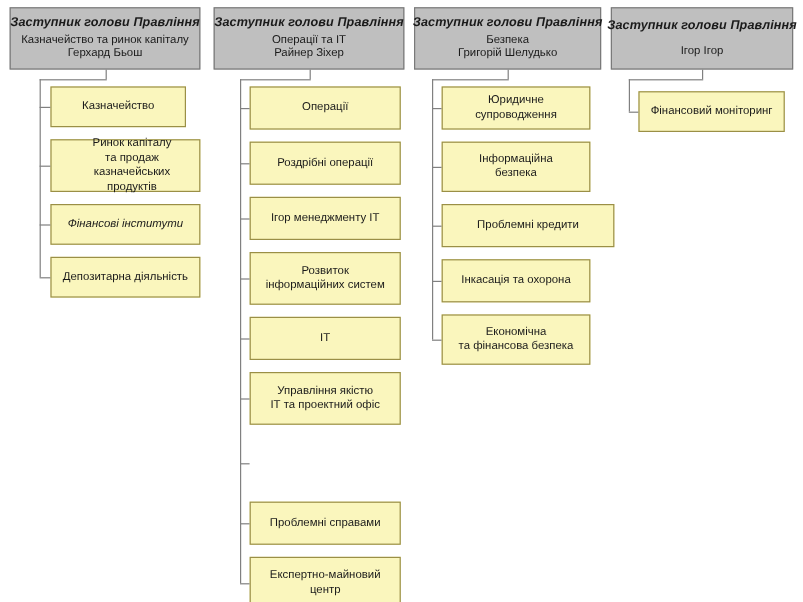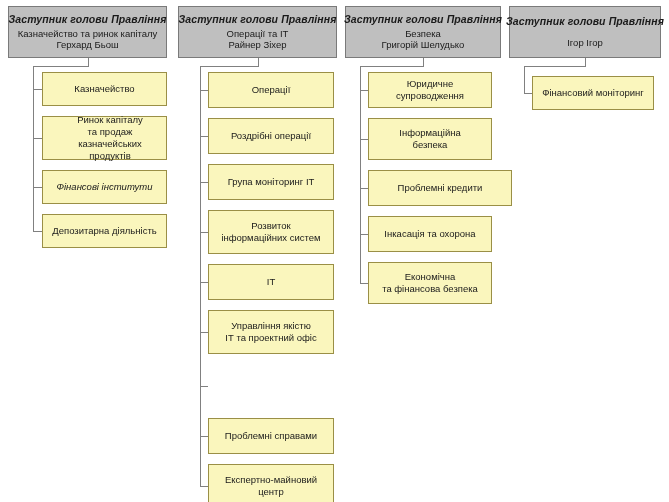--- a/index.html
+++ b/index.html
@@ -50,21 +50,21 @@
 </style>
 </head>
 <body>
 
 <div class="chart">
     <div class="hdr" style="left: 8px; top: 6px; width: 159px; height: 52px;">
       <div class="t1">Заступник голови Правління</div>
       <div class="t2">Казначейство та ринок капіталу</div>
       <div class="t3">Герхард Бьош</div>
     </div>
-    <div class="node" style="left: 42px; top: 72px; width: 125px; height: 34px;">
+    <div class="node" style="left: 42px; top: 72px; width: 113px; height: 34px;">
       <div>Казначейство</div>
     </div>
     <div class="node" style="left: 42px; top: 116px; width: 125px; height: 44px; padding-left: 16px;">
       <div>Ринок капіталу<br>та продаж казначейських<br>продуктів</div>
     </div>
     <div class="node" style="left: 42px; top: 170px; width: 125px; height: 34px; font-style: italic;">
       <div>Фінансові інститути</div>
     </div>
     <div class="node" style="left: 42px; top: 214px; width: 125px; height: 34px;">
       <div>Депозитарна діяльність</div>
@@ -81,21 +81,21 @@
       <div class="t2">Операції та ІТ</div>
       <div class="t3">Райнер Зіхер</div>
     </div>
     <div class="node" style="left: 208px; top: 72px; width: 126px; height: 36px;">
       <div>Операції</div>
     </div>
     <div class="node" style="left: 208px; top: 118px; width: 126px; height: 36px;">
       <div>Роздрібні операції</div>
     </div>
     <div class="node" style="left: 208px; top: 164px; width: 126px; height: 36px;">
-      <div>Група моніторинг ІТ</div>
+      <div>Ігор менеджменту ІТ</div>
     </div>
     <div class="node" style="left: 208px; top: 210px; width: 126px; height: 44px;">
       <div>Розвиток<br>інформаційних систем</div>
     </div>
     <div class="node" style="left: 208px; top: 264px; width: 126px; height: 36px;">
       <div>ІТ</div>
     </div>
     <div class="node" style="left: 208px; top: 310px; width: 126px; height: 44px;">
       <div>Управління якістю<br>ІТ  та проектний офіс</div>
     </div>

